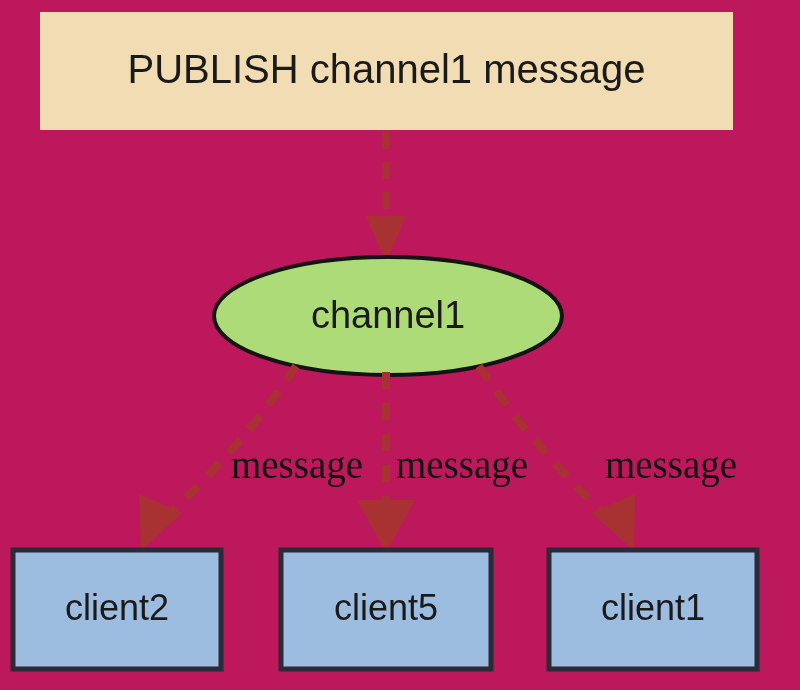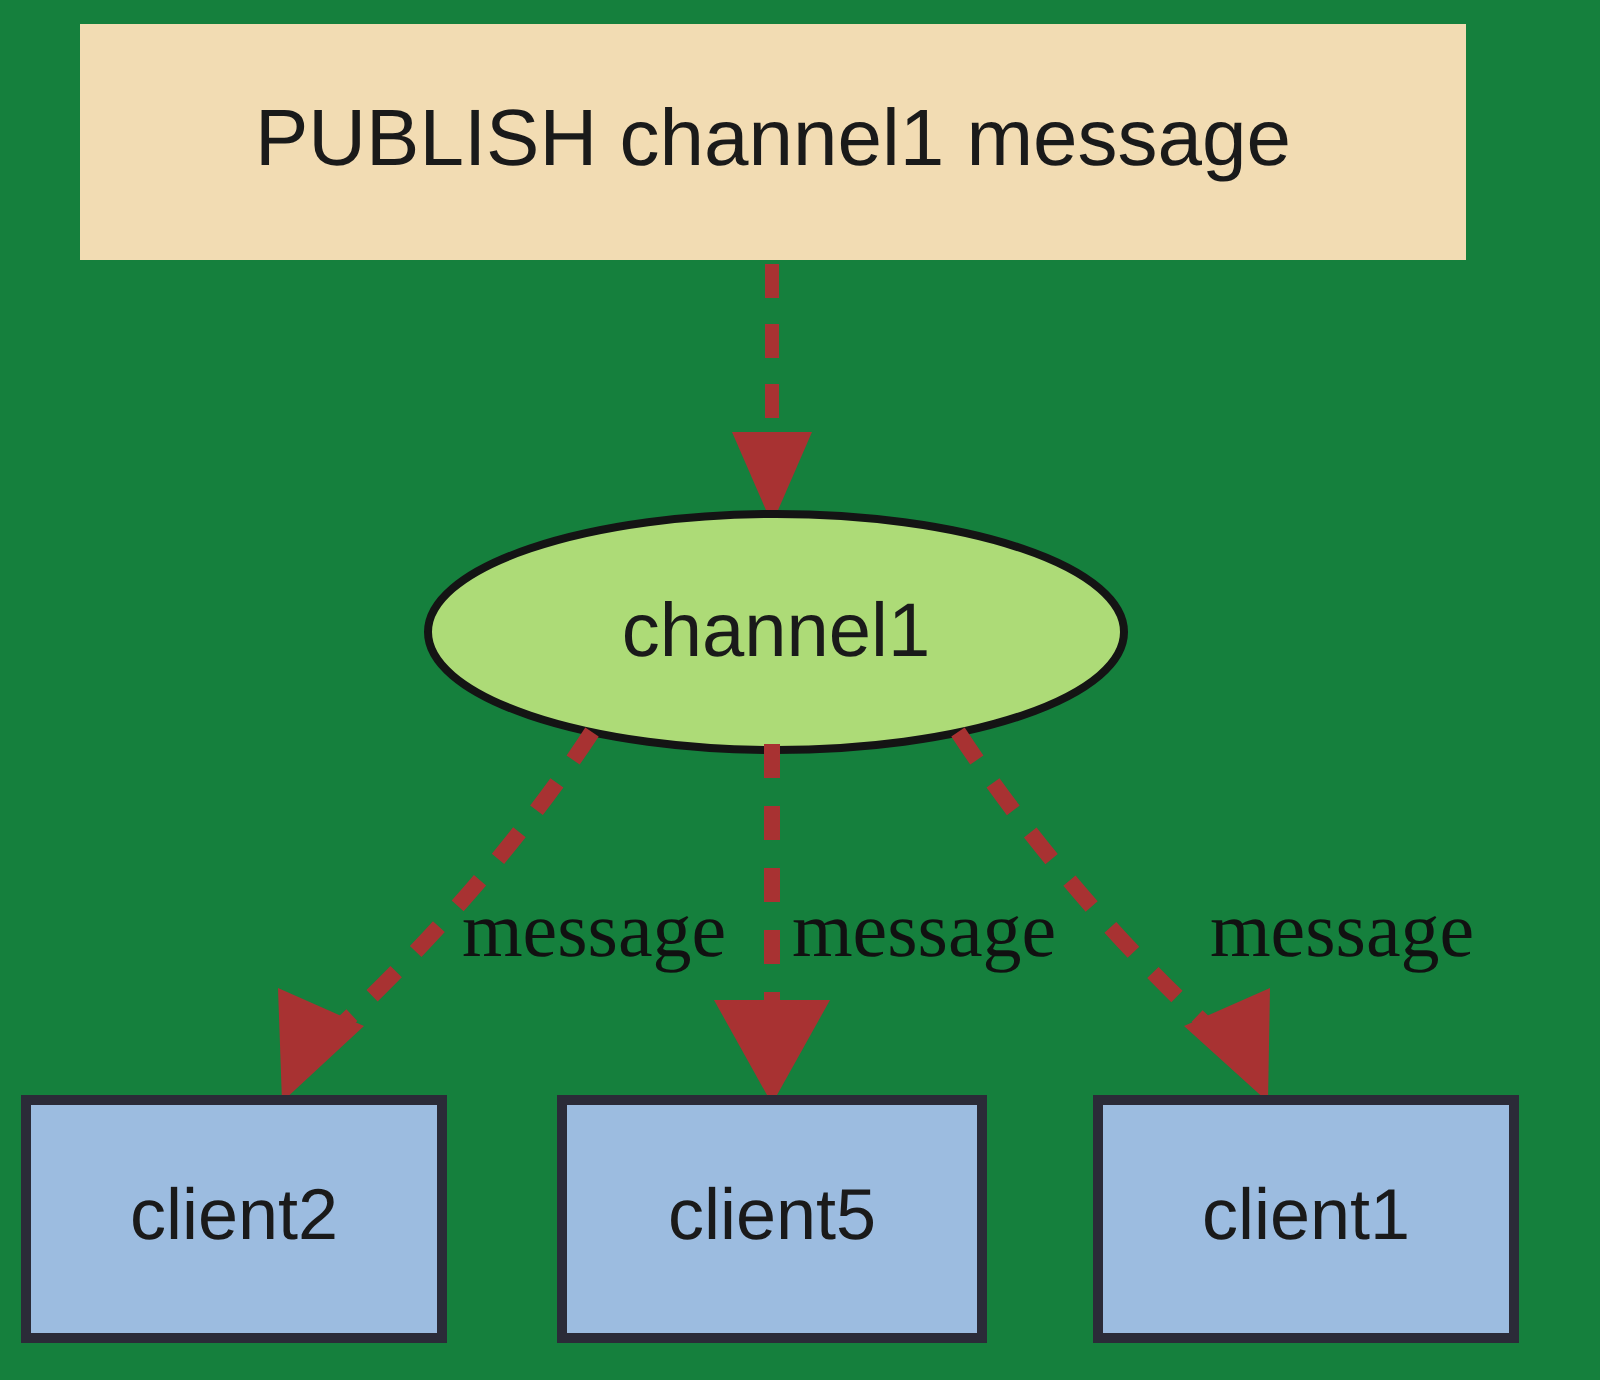--- a/index.html
+++ b/index.html
@@ -8,21 +8,21 @@
     padding: 0;
     background: #ffffff;
   }
   body {
     font-family: "Liberation Sans", sans-serif;
   }
   #stage {
     position: relative;
     width: 800px;
     height: 690px;
-    background: #15803d;
+    background: #be185d;
     overflow: hidden;
   }
   #diagram-svg {
     position: absolute;
     left: 0;
     top: 0;
     width: 800px;
     height: 690px;
     display: block;
   }

